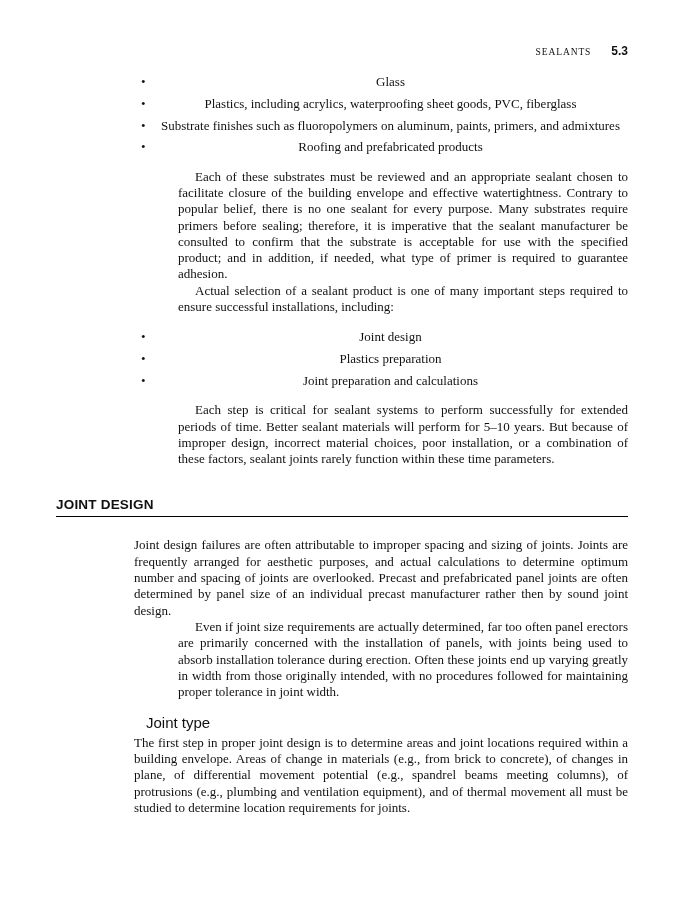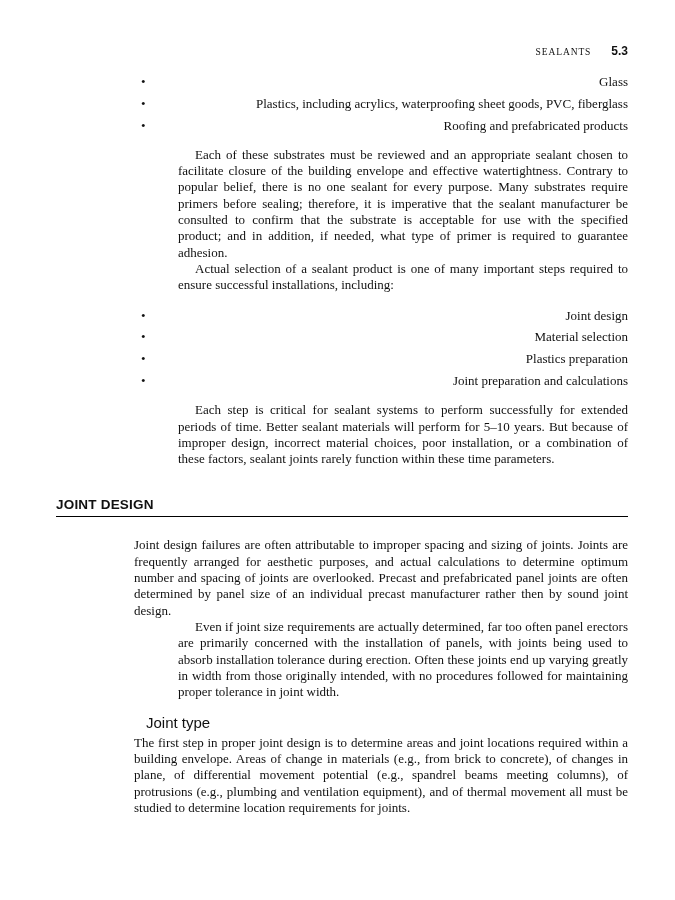--- a/index.html
+++ b/index.html
@@ -42,21 +42,21 @@
   .para { text-align: justify; }
   .para.indent { text-indent: 17px; margin-left: 44px; }
   ul.bullets {
     list-style: none;
     margin: 14px 0 13px 0;
   }
   ul.bullets li {
     position: relative;
     padding-left: 19px;
     margin-bottom: 5.5px;
-    text-align: right;
+    text-align: center;
   }
   ul.bullets li::before {
     content: "\2022";
     position: absolute;
     left: 7px;
     top: 0;
   }
   .section { margin-top: 30px; }
   .section-heading-row {
     border-bottom: 1.5px solid #000000;
@@ -84,29 +84,29 @@
   <div class="page-header">
     <span class="running-title">SEALANTS</span>
     <span class="page-number">5.3</span>
   </div>
 
   <div class="content-col body-text">
 
     <ul class="bullets">
       <li>Glass</li>
       <li>Plastics, including acrylics, waterproofing sheet goods, PVC, fiberglass</li>
+      <li>Substrate finishes such as fluoropolymers on aluminum, paints, primers, and admixtures</li>
       <li>Roofing and prefabricated products</li>
     </ul>
 
     <p class="para indent">Each of these substrates must be reviewed and an appropriate sealant chosen to facilitate closure of the building envelope and effective watertightness. Contrary to popular belief, there is no one sealant for every purpose. Many substrates require primers before sealing; therefore, it is imperative that the sealant manufacturer be consulted to confirm that the substrate is acceptable for use with the specified product; and in addition, if needed, what type of primer is required to guarantee adhesion.</p>
     <p class="para indent">Actual selection of a sealant product is one of many important steps required to ensure successful installations, including:</p>
 
     <ul class="bullets">
       <li>Joint design</li>
-      <li>Material selection</li>
       <li>Plastics preparation</li>
       <li>Joint preparation and calculations</li>
     </ul>
 
     <p class="para indent">Each step is critical for sealant systems to perform successfully for extended periods of time. Better sealant materials will perform for 5–10 years. But because of improper design, incorrect material choices, poor installation, or a combination of these factors, sealant joints rarely function within these time parameters.</p>
   </div>
 
   <div class="section">
     <div class="section-heading-row">
       <h2 class="section-heading">JOINT DESIGN</h2>

